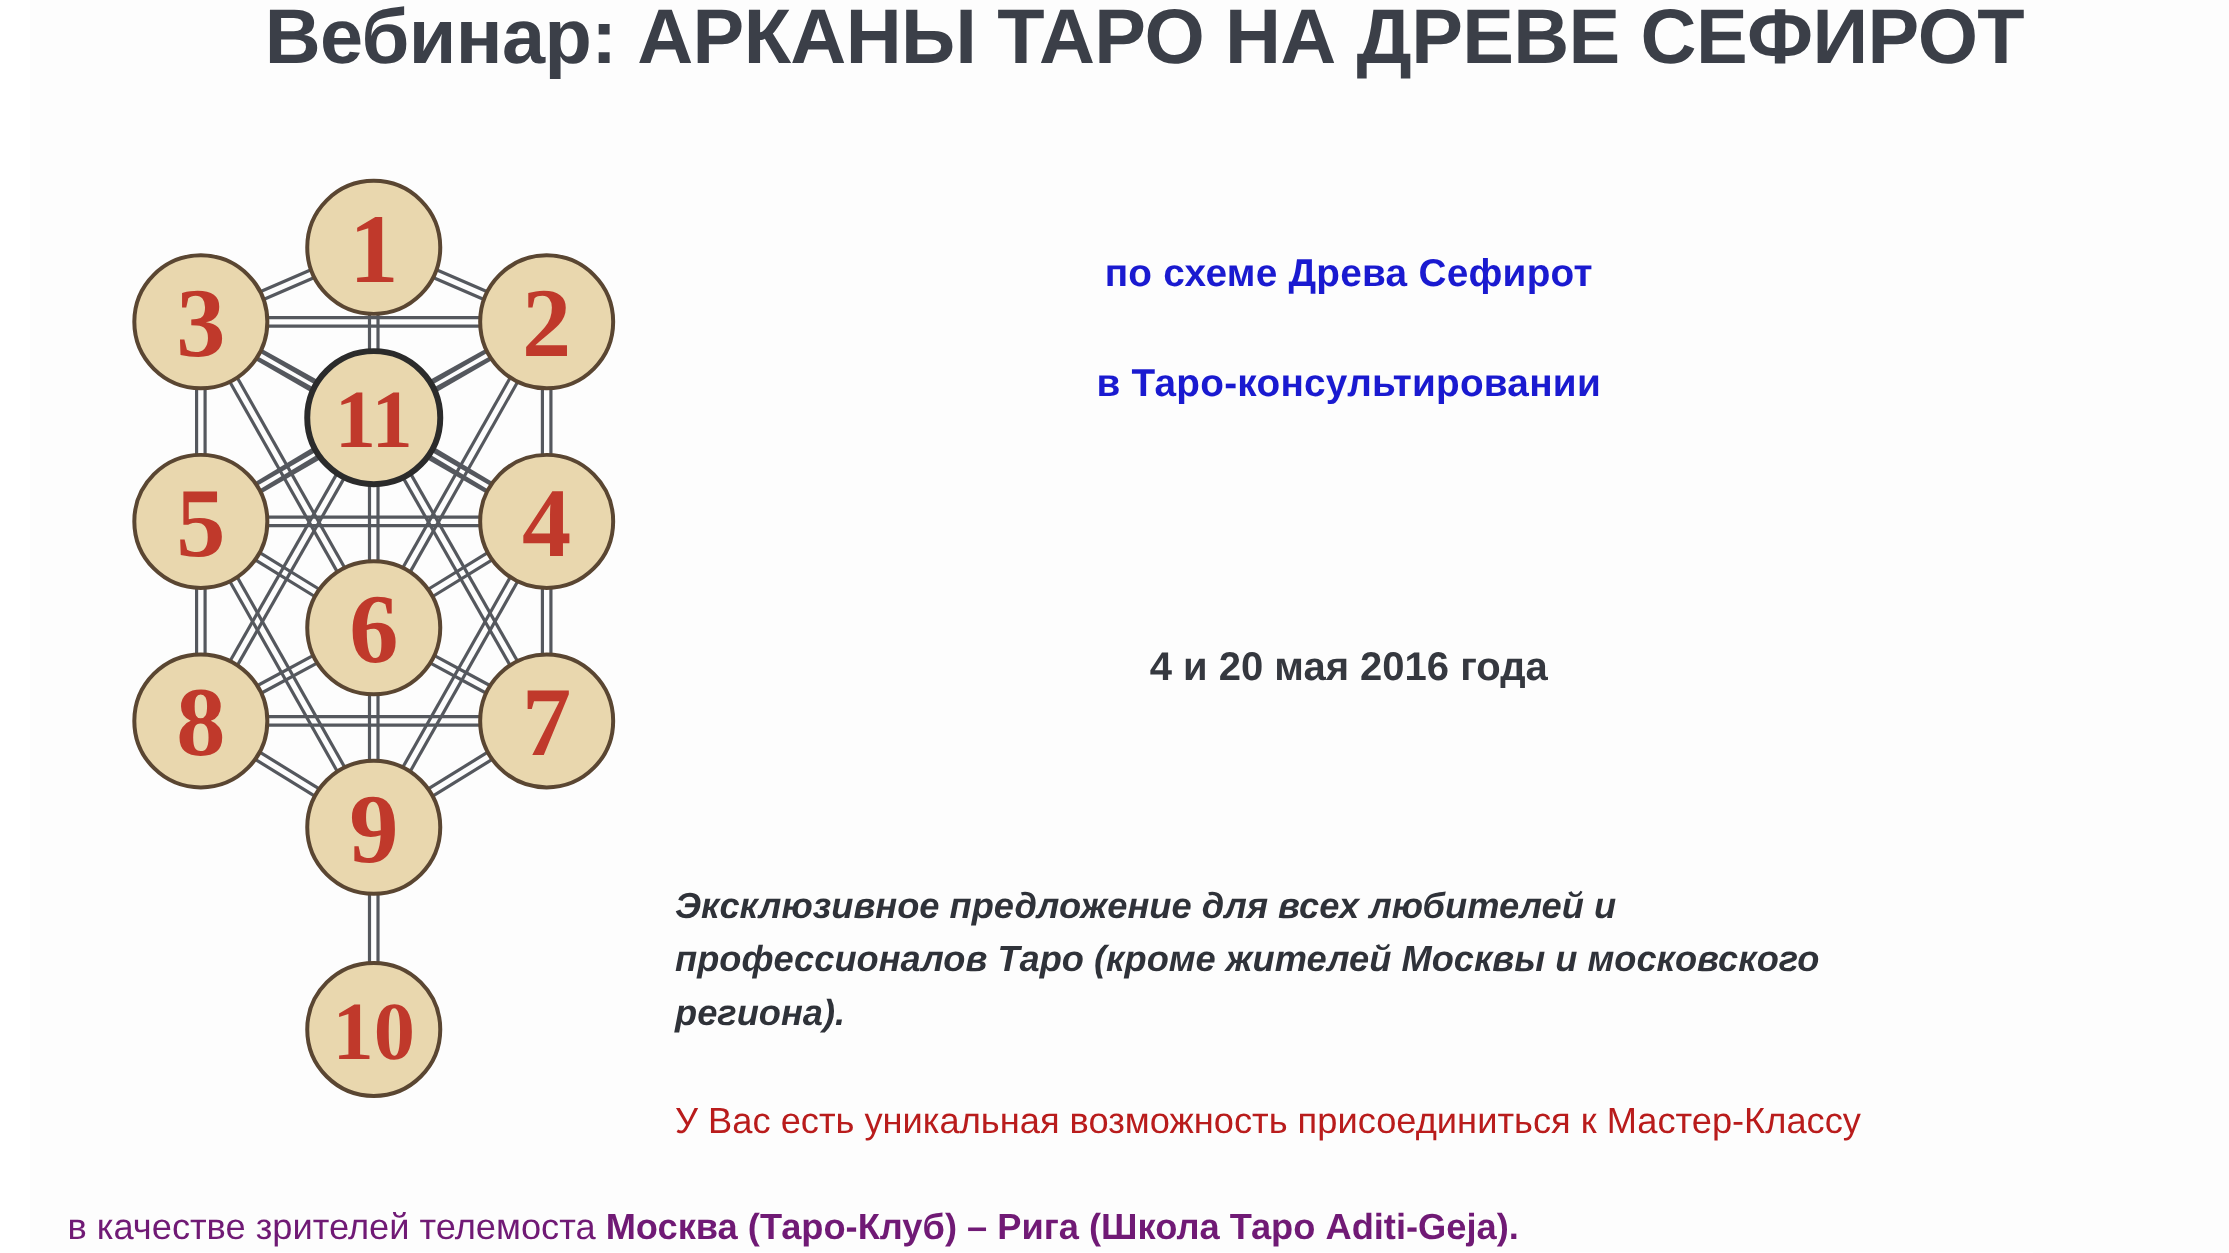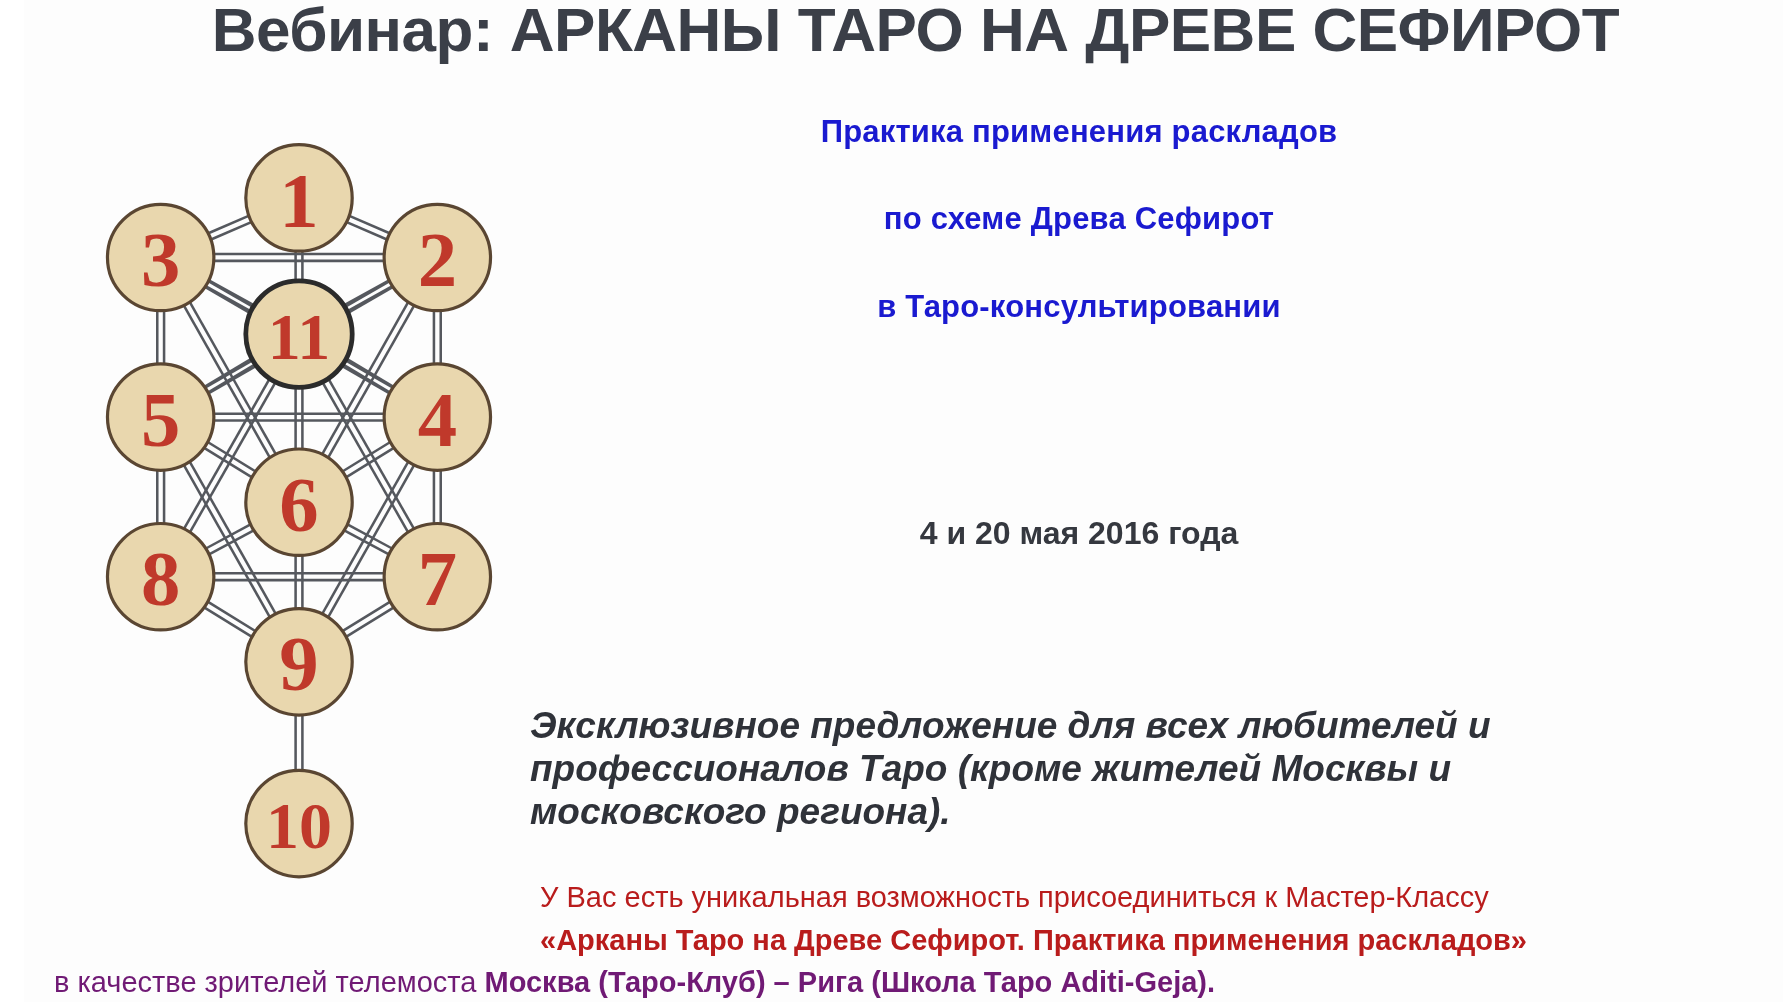--- a/index.html
+++ b/index.html
@@ -101,27 +101,27 @@
     width: 1000px;
     text-align: center;
     color: #35383f;
     font-weight: bold;
     font-size: 32px;
     line-height: 40px;
   }
 
   .italic-para {
     position: absolute;
-    left: 6px;
+    left: 16px;
     top: 704px;
     width: 1010px;
     color: #2f3239;
     font-weight: bold;
     font-style: italic;
-    font-size: 37px;
+    font-size: 29px;
     line-height: 43px;
   }
 
   .para-2 {
     position: absolute;
     left: 16px;
     top: 876px;
     width: 1283px;
     color: #b91c1c;
     font-size: 29px;
@@ -258,33 +258,31 @@
           <g>
             <circle cx="202" cy="680" r="50" class="sephira-circle"></circle>
             <text x="202" y="682" class="sephira-num small">10</text>
           </g>
         </g>
     </svg>
   </div>
 
   <div class="right-col">
 
-    <div class="subhead subhead-1">Практика применения раскладов</div>
 
     <div class="subhead subhead-3">в Таро-консультировании</div>
 
     <div class="subhead subhead-2">по схеме Древа Сефирот</div>
 
     <div class="date-line">4 и 20 мая 2016 года</div>
 
     <div class="italic-para">Эксклюзивное предложение для всех любителей и профессионалов Таро (кроме жителей Москвы и московского региона).</div>
 
     <div class="para-2">
       <span>У Вас есть уникальная возможность присоединиться к Мастер-Классу</span><br>
-      <span class="b">«Арканы Таро на Древе Сефирот. Практика применения раскладов»</span>
     </div>
 
   </div>
 
   <div class="bottom-line">
     <span>в качестве зрителей телемоста </span><span class="b">Москва (Таро-Клуб) – Рига (Школа Таро Aditi-Geja).</span>
   </div>
 
 </div>
 

